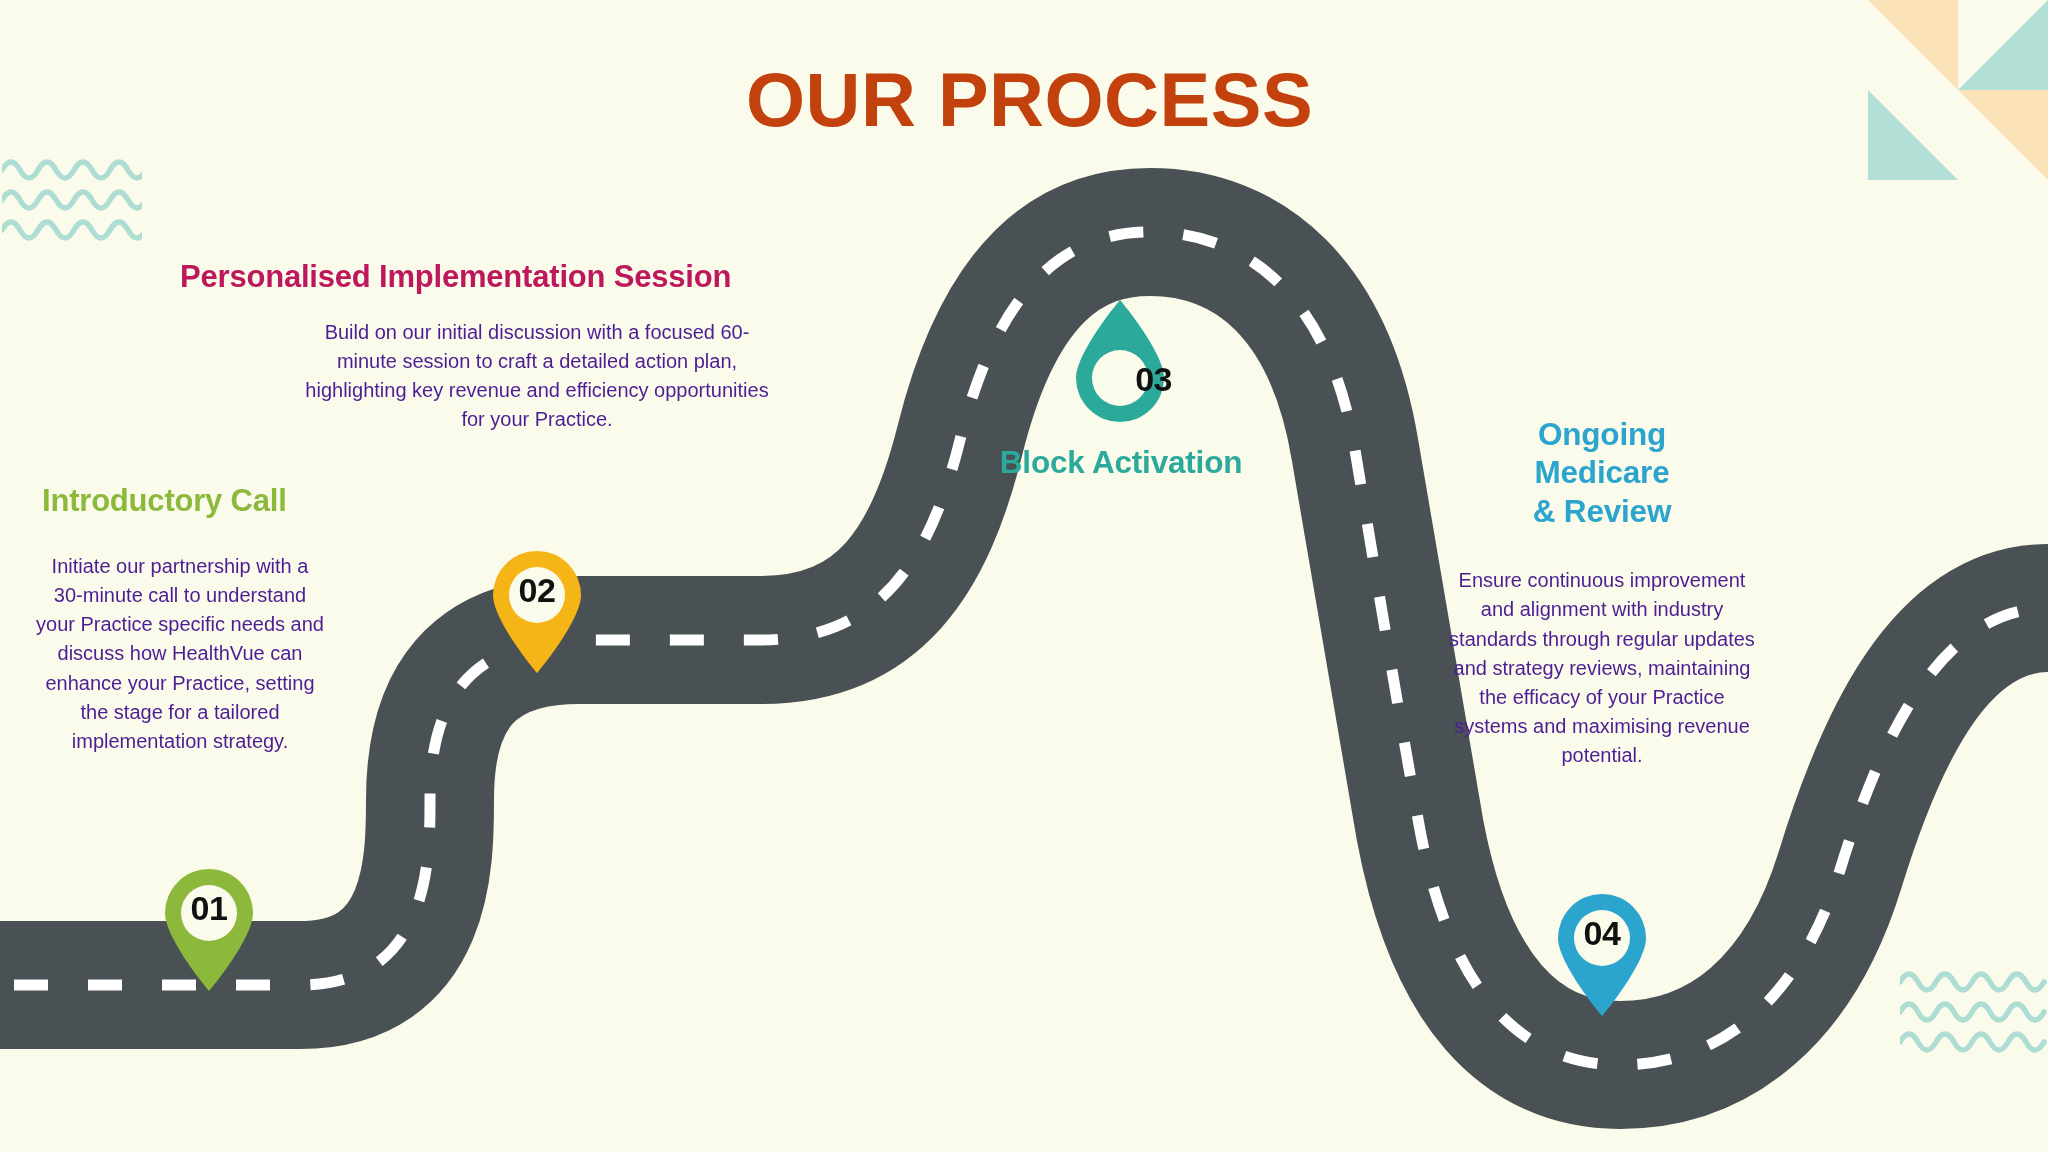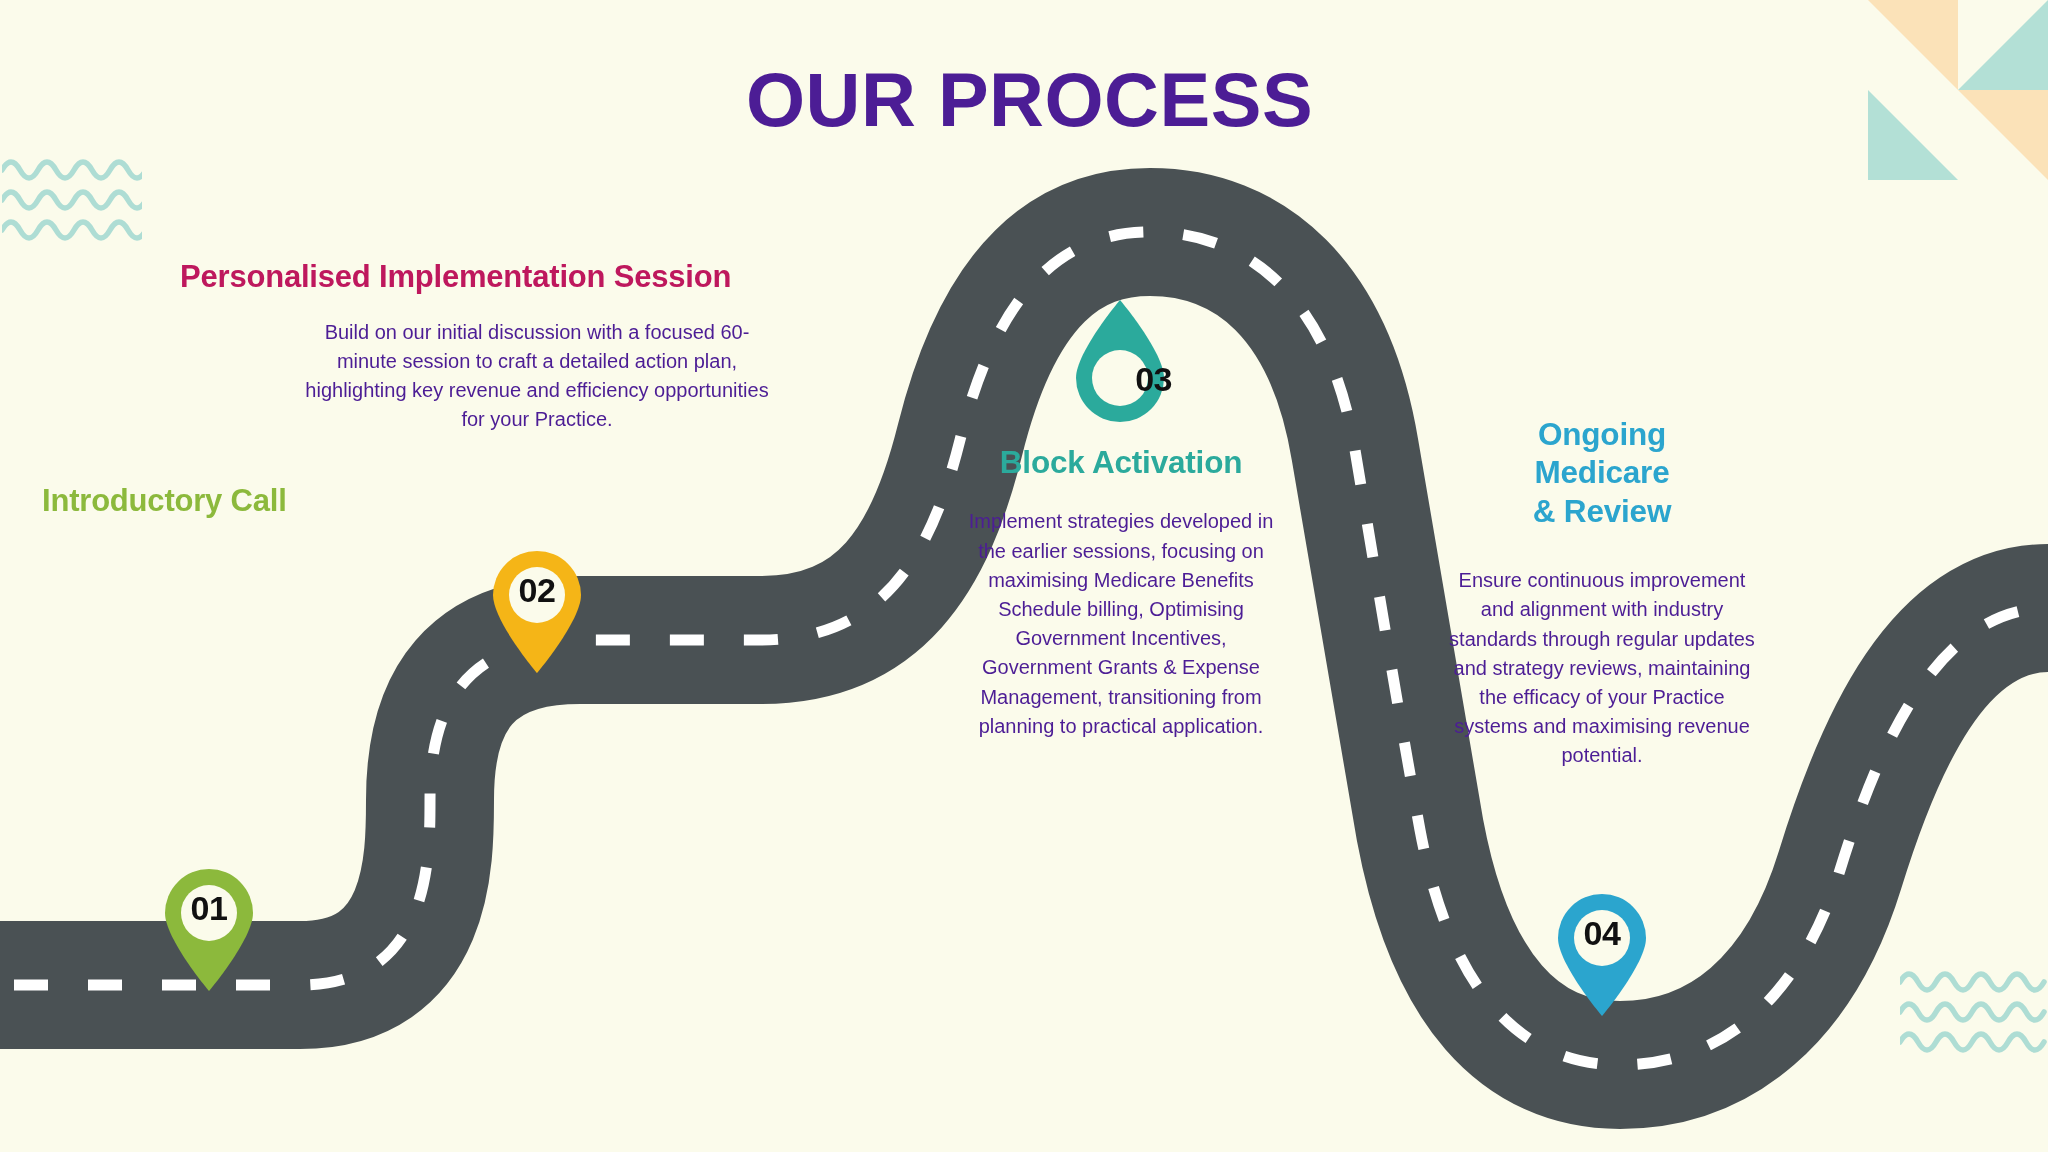--- a/index.html
+++ b/index.html
@@ -122,21 +122,21 @@
   
   #page-title {
     position: absolute;
     top: 56px;
     left: 0;
     width: 2048px;
     text-align: center;
     font-size: 76px;
     font-weight: bold;
     letter-spacing: 0.5px;
-    color: #4c1d95;
+    color: #c2410c;
     z-index: 5;
     font-family: "Liberation Sans", sans-serif;
     padding-left: 11px;
   }
 </style>
 </head>
 <body>
 
 <div id="stage">
 
@@ -199,30 +199,30 @@
                C 1720 1065 1800 1000 1840 870
                C 1880 740 1940 608 2048 608
                L 2160 608" fill="none" stroke="#FFFFFF" stroke-width="11" stroke-dasharray="34 40" stroke-linecap="butt"></path>
     </svg>
   </div>
 
   <div id="page-title">OUR PROCESS</div>
 
   <div class="step" id="step-1">
     <div class="step-title">Introductory Call</div>
+    <div class="step-body">Initiate our partnership with a 30-minute call to understand your Practice specific needs and discuss how HealthVue can enhance your Practice, setting the stage for a tailored implementation strategy.</div>
   </div>
 
   <div class="step" id="step-2">
     <div class="step-title">Personalised Implementation Session</div>
     <div class="step-body">Build on our initial discussion with a focused 60-minute session to craft a detailed action plan, highlighting key revenue and efficiency opportunities for your Practice.</div>
   </div>
 
   <div class="step" id="step-3">
     <div class="step-title">Block Activation</div>
-    <div class="step-body">Implement strategies developed in the earlier sessions, focusing on maximising Medicare Benefits Schedule billing, Optimising Government Incentives, Government Grants &amp; Expense Management, transitioning from planning to practical application.</div>
   </div>
 
   <div class="step" id="step-4">
     <div class="step-title" id="step-4-title">
         <div>Ongoing</div>
         <div>Medicare</div>
         <div>&amp; Review</div>
       </div>
     <div class="step-body">Ensure continuous improvement and alignment with industry standards through regular updates and strategy reviews, maintaining the efficacy of your Practice systems and maximising revenue potential.</div>
   </div>

